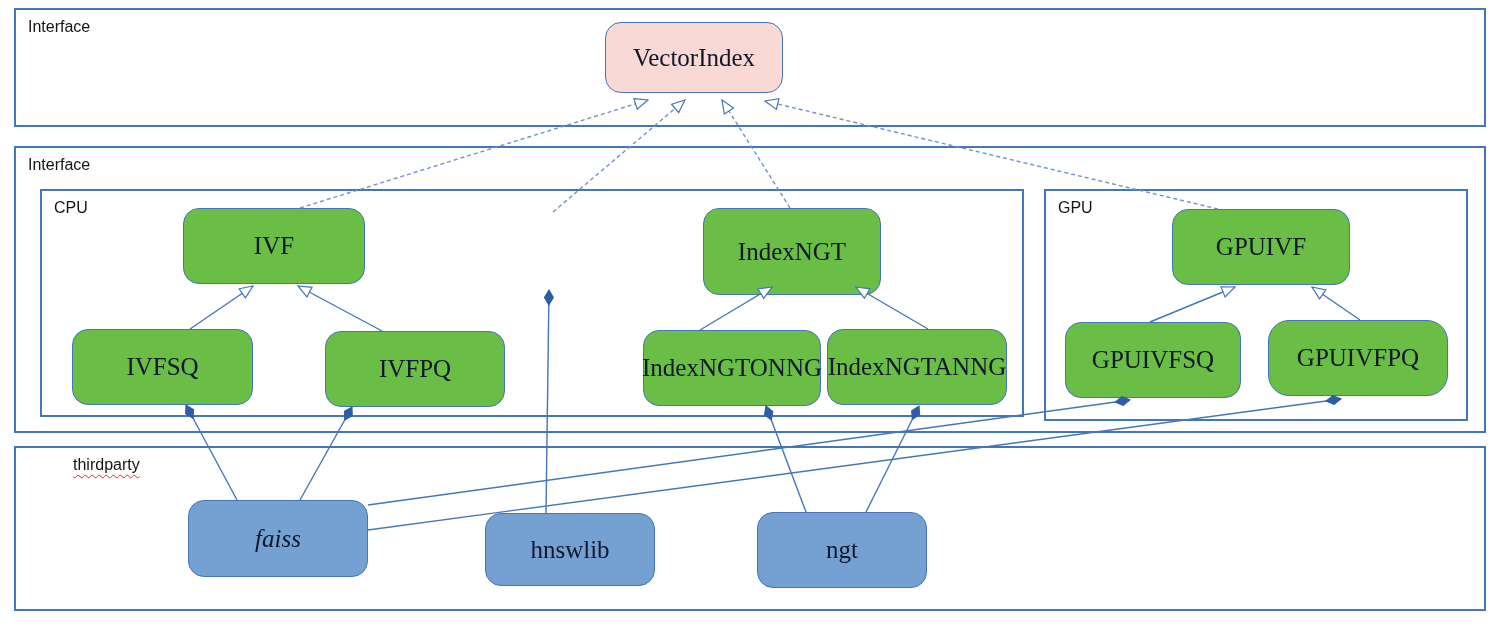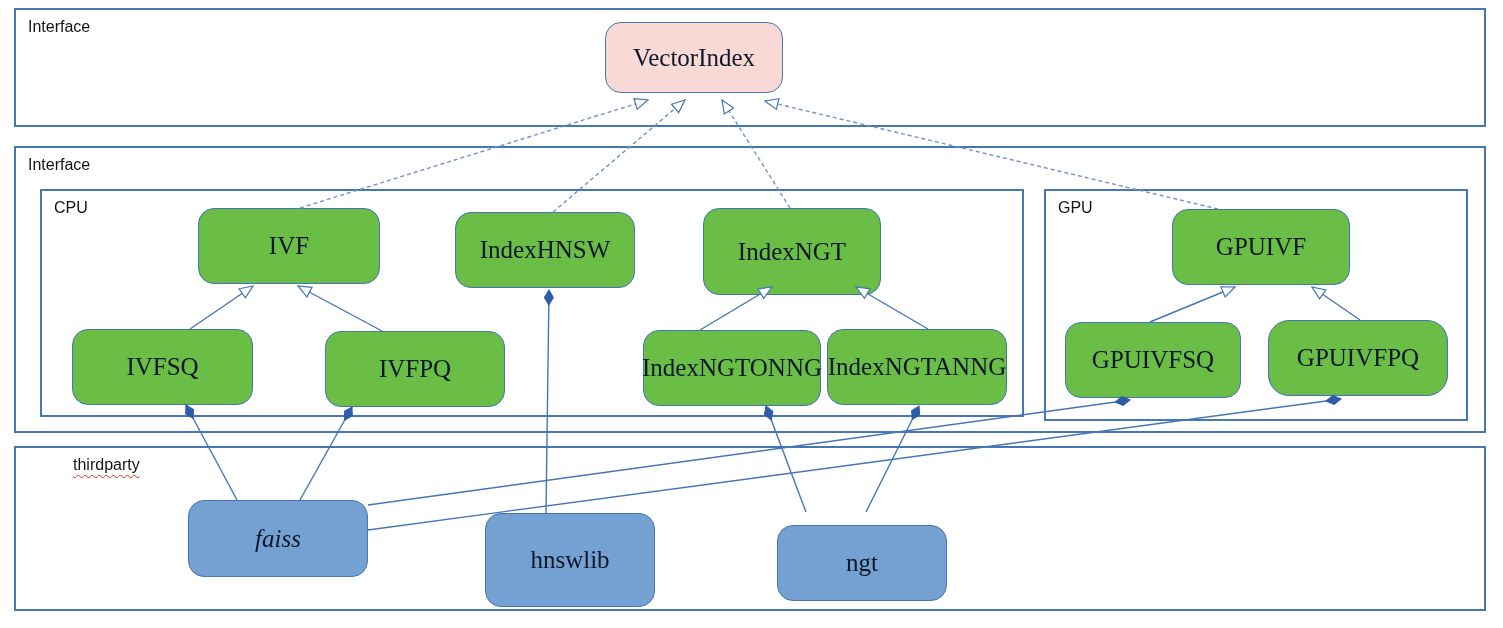--- a/index.html
+++ b/index.html
@@ -77,45 +77,44 @@
   <div class="section" style="left:1044px; top:189px; width:424px; height:232px;text-align:center;">
     <span class="section-label">GPU</span>
   </div>
 
   <div class="section" style="left:14px; top:446px; width:1472px; height:165px;">
     <span class="section-label misspelled">thirdparty</span>
   </div>
 
   <div class="node pink" style="left:605px; top:22px;  width:178px; height:71px;">VectorIndex</div>
 
-  <div class="node green" style="left:198px; top:208px; width:182px; height:76px;">IVF</div>
+  <div class="node green" style="left:183px; top:208px; width:182px; height:76px;">IVF</div>
 
-  <div class="node green" style="left:455px; top:212px; width:180px; height:76px;">IndexHNSW</div>
 
   <div class="node green" style="left:703px; top:208px; width:178px; height:87px;">IndexNGT</div>
 
   <div class="node green" style="left:1172px; top:209px; width:178px; height:76px;">GPUIVF</div>
 
   <div class="node green" style="left:72px;  top:329px; width:181px; height:76px;border-radius:16px;">IVFSQ</div>
 
   <div class="node green" style="left:293px; top:331px; width:180px; height:76px;margin-left:32px;">IVFPQ</div>
 
   <div class="node green" style="left:615px; top:330px; width:178px; height:76px;margin-left:28px;">IndexNGTONNG</div>
 
   <div class="node green" style="left:827px; top:329px; width:180px; height:76px;">IndexNGTANNG</div>
 
   <div class="node green" style="left:1065px; top:322px; width:176px; height:76px;">GPUIVFSQ</div>
 
   <div class="node green" style="left:1268px; top:320px; width:180px; height:76px;border-radius:21px;">GPUIVFPQ</div>
 
   <div class="node blue" style="left:188px; top:500px; width:180px; height:77px;font-style:italic;">faiss</div>
 
-  <div class="node blue" style="left:485px; top:513px; width:170px; height:94px;">hnswlib</div>
+  <div class="node blue" style="left:485px; top:513px; width:170px; height:73px;">hnswlib</div>
 
-  <div class="node blue" style="left:757px; top:525px; width:170px; height:76px;margin-left:20px;">ngt</div>
+  <div class="node blue" style="left:757px; top:512px; width:170px; height:76px;">ngt</div>
 
   <svg id="edge-layer" viewBox="0 0 1503 628" xmlns="http://www.w3.org/2000/svg">
     <defs>
       <marker id="arrow-hollow" markerUnits="userSpaceOnUse" markerWidth="16" markerHeight="14" refX="14" refY="6.5" orient="auto">
         <path d="M1,1 L14,6.5 L1,12 Z" fill="#ffffff" stroke="#4576b6" stroke-width="1.2"></path>
       </marker>
       <marker id="diamond-filled" markerUnits="userSpaceOnUse" markerWidth="20" markerHeight="12" refX="17" refY="6" orient="auto">
         <path d="M2,6 L9.5,1.5 L17,6 L9.5,10.5 Z" fill="#2e5da8" stroke="#2e5da8" stroke-width="1"></path>
       </marker>
     </defs>

